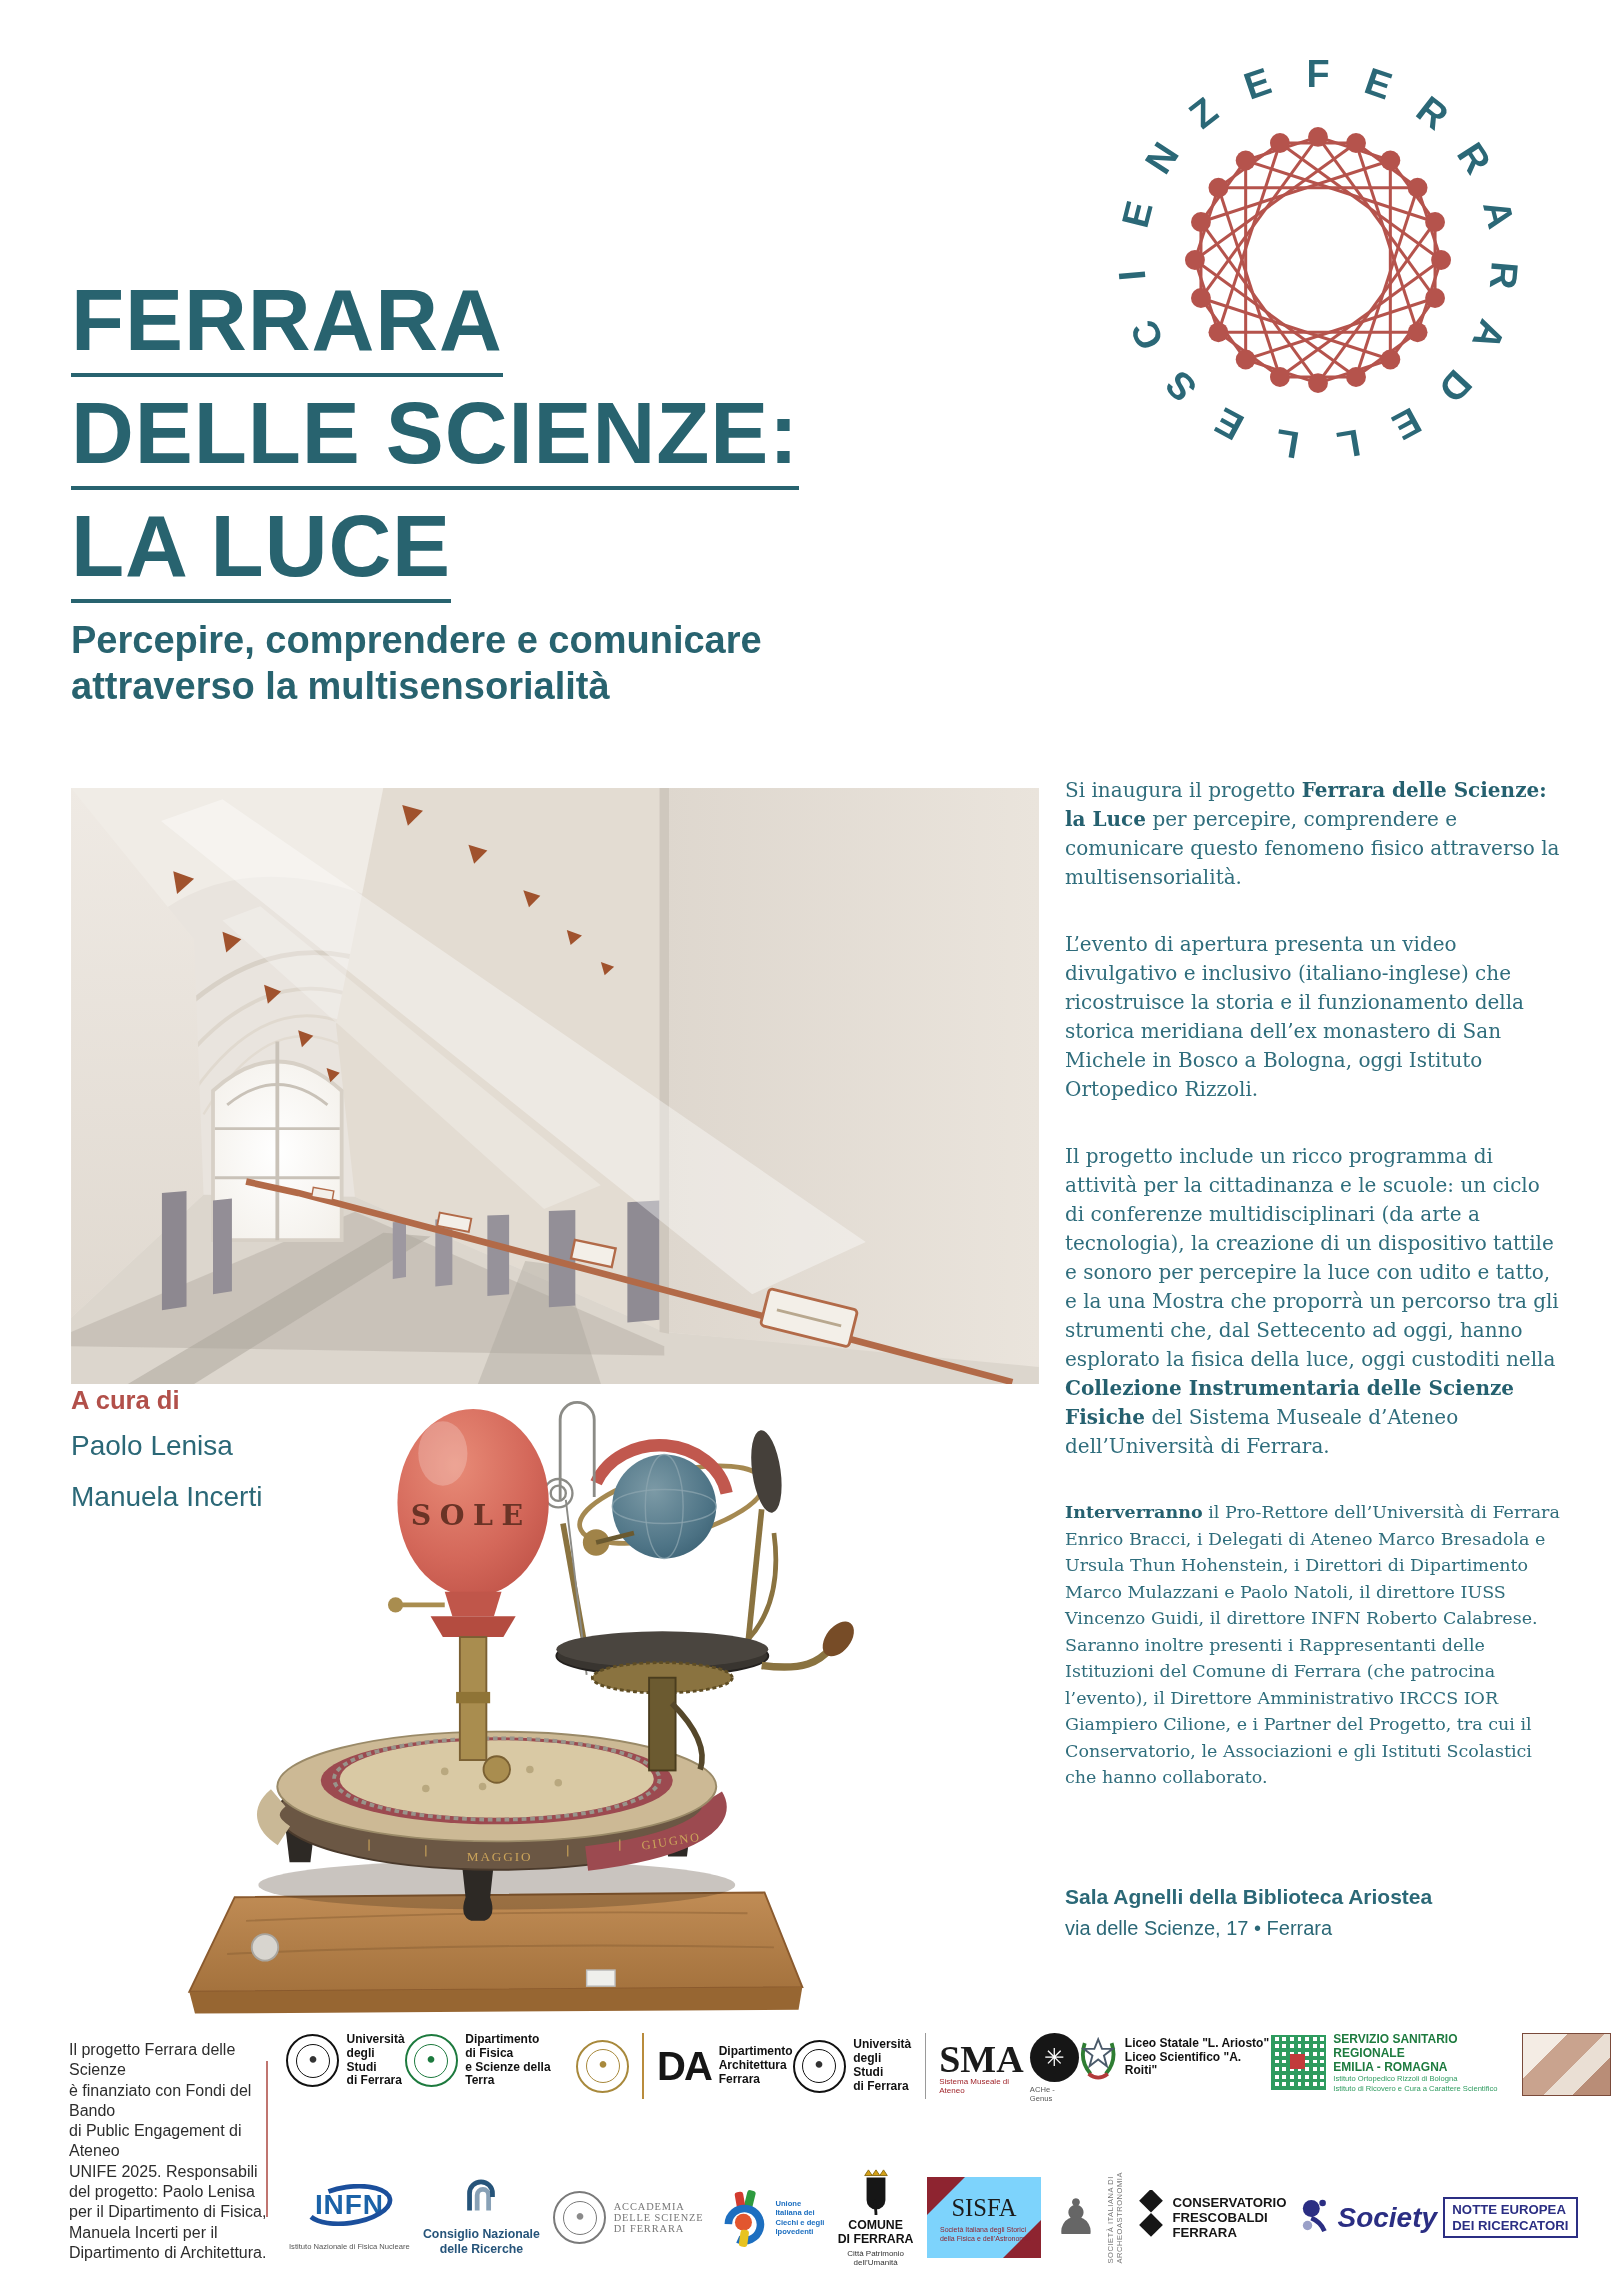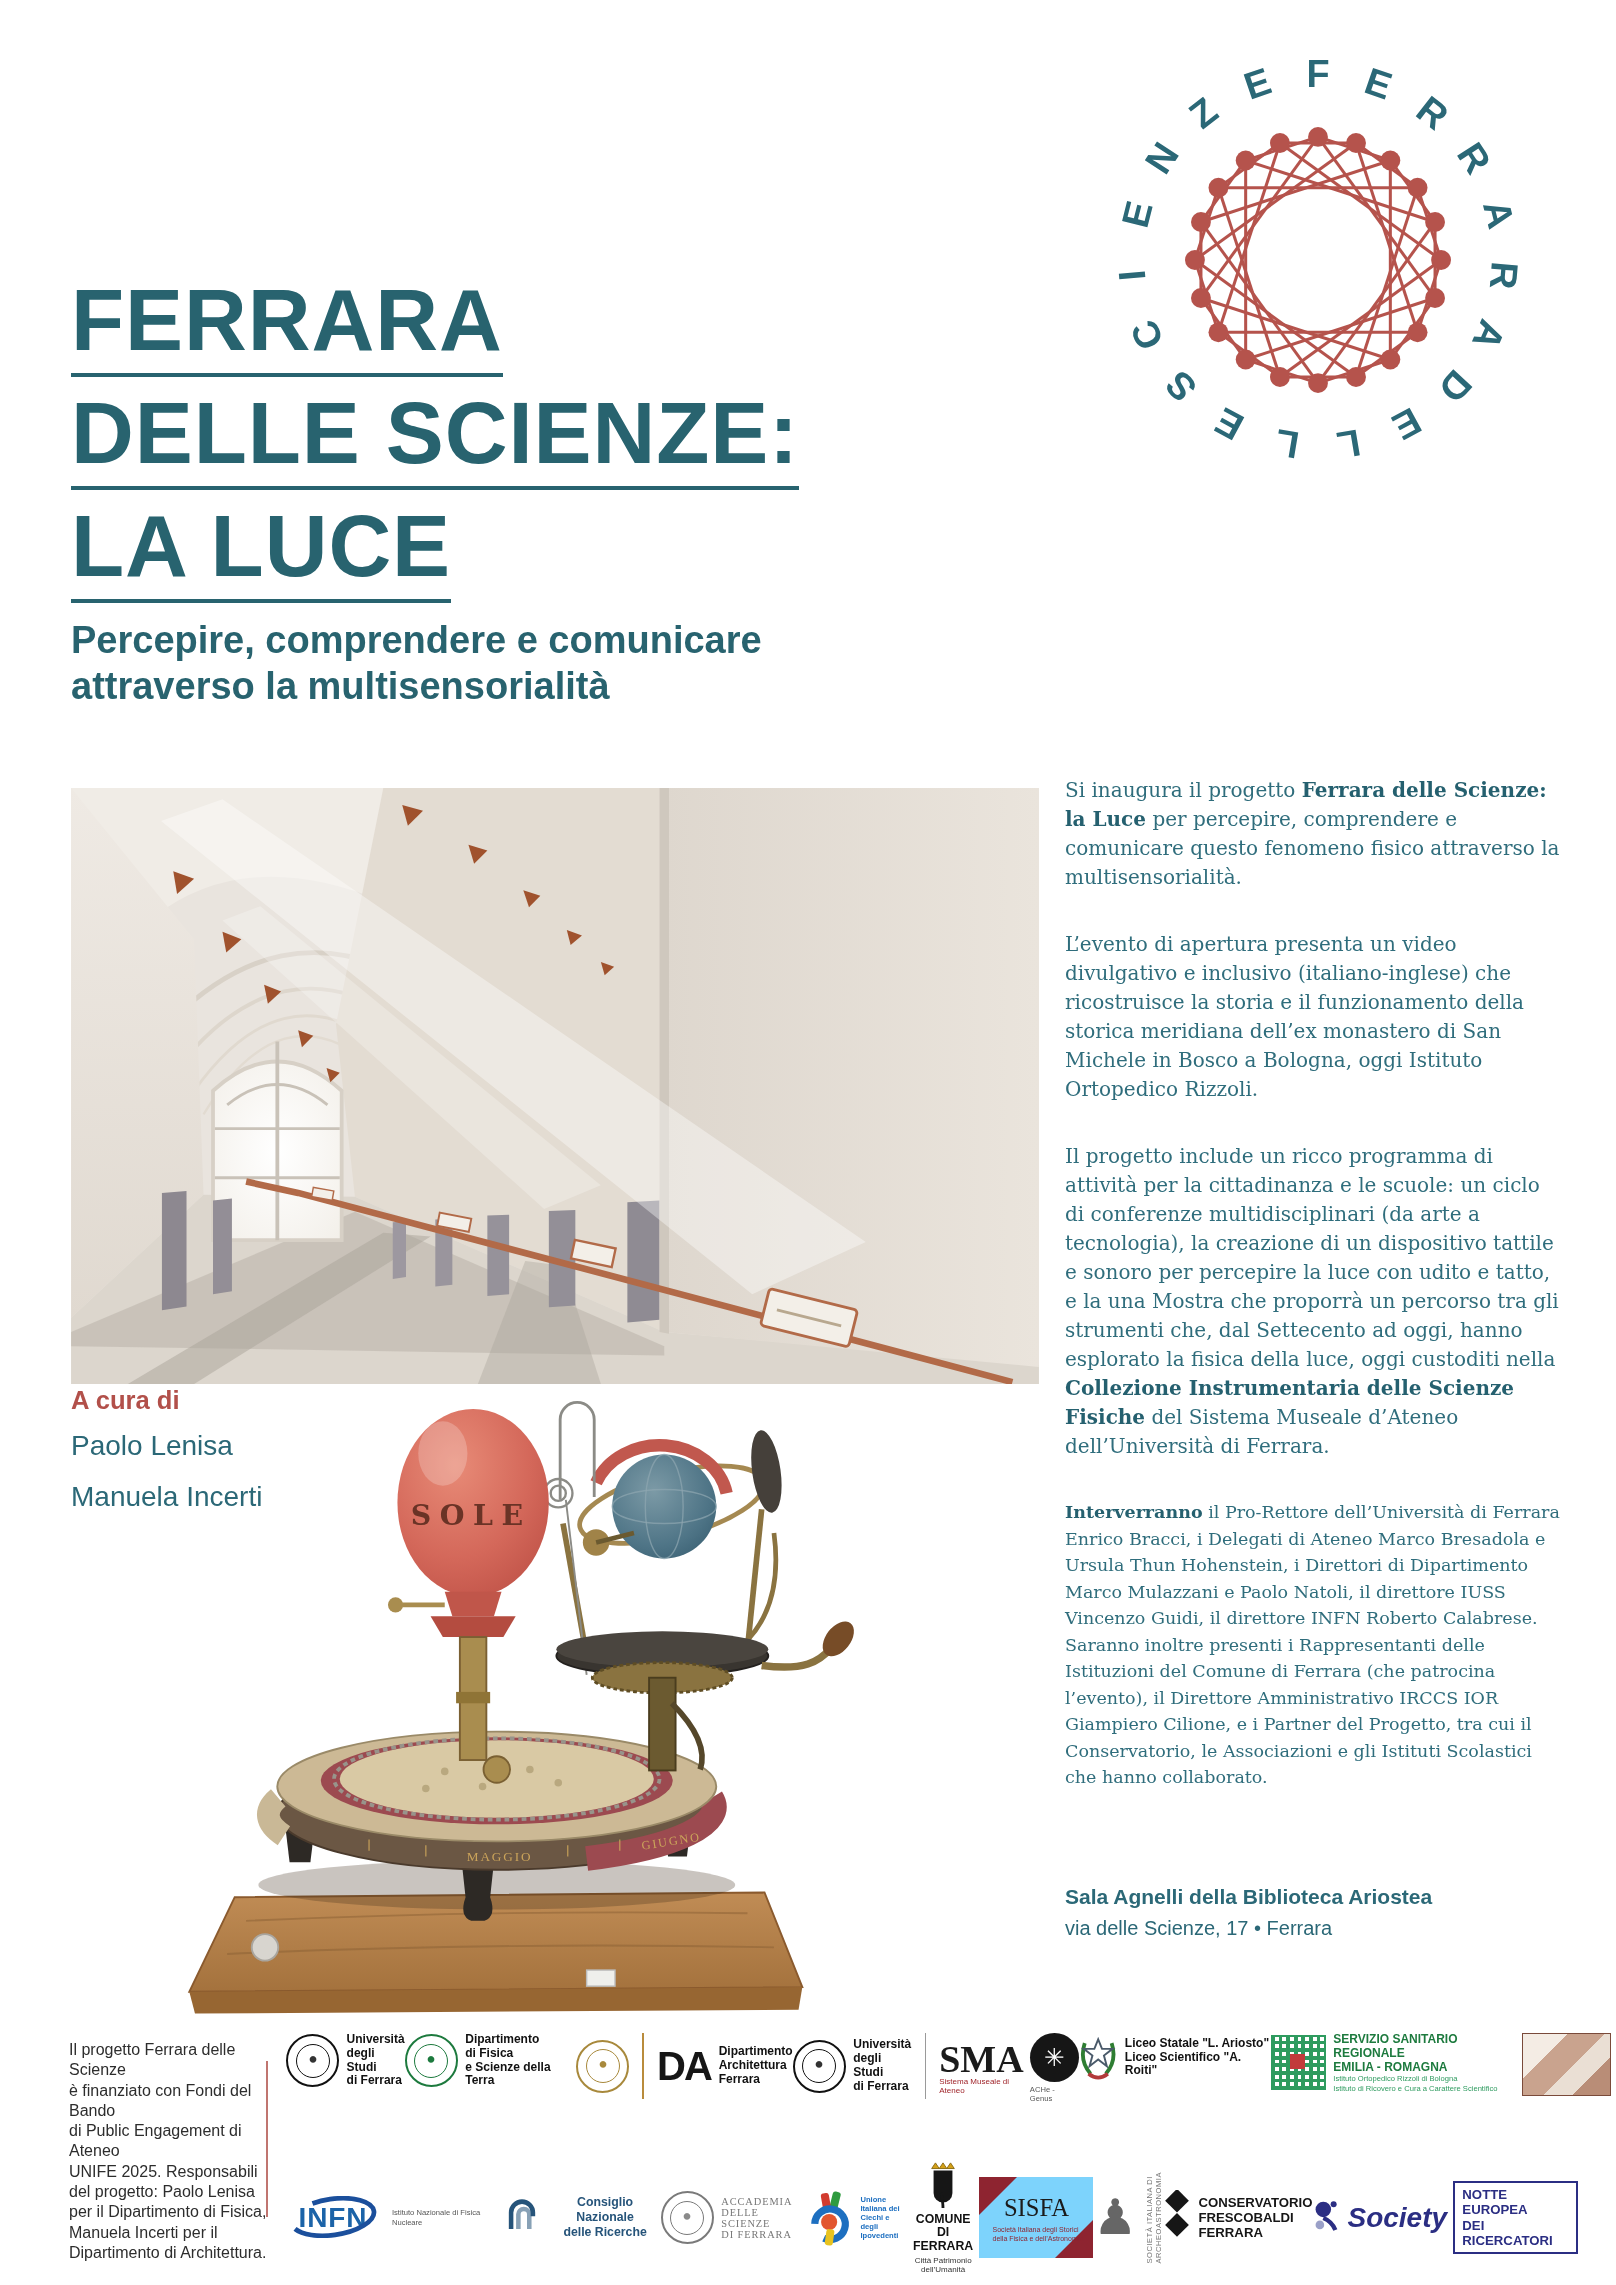--- a/index.html
+++ b/index.html
@@ -460,30 +460,30 @@
         <div class="logo-sub" style="color:#2e9b5f;">Istituto Ortopedico Rizzoli di Bologna
 Istituto di Ricovero e Cura a Carattere Scientifico</div>
       </span>
     </div>
     <div class="logo-item">
       <span class="engraving"></span>
     </div>
   </div>
 
   <div class="logorow2">
-    <div class="logo-item" style="gap:15px;">
+    <div class="logo-item" style="flex-direction:column;gap:15px;">
       <span style="position:relative;display:inline-block;padding:5.7px 9.5px;">
         <svg width="91" height="42" viewBox="0 0 96 44" style="position:absolute;left:0;top:0;">
           <ellipse cx="46" cy="22" rx="44" ry="19" fill="none" stroke="#1b4f9c" stroke-width="5" transform="rotate(-8 46 22)" stroke-dasharray="95,40"></ellipse>
         </svg>
         <span class="infnword">INFN</span>
       </span>
       <span class="logo-sub">Istituto Nazionale di Fisica Nucleare</span>
     </div>
-    <div class="logo-item" style="flex-direction:row;gap:7px;">
+    <div class="logo-item" style="flex-direction:column;gap:7px;">
       <svg width="42" height="42" viewBox="0 0 44 44">
         <path d="M10,34 V16 a12,12 0 0 1 24,0 v4" fill="none" stroke="#26547a" stroke-width="5"></path>
         <path d="M18,34 V18 a6,6 0 0 1 12,0 v16" fill="none" stroke="#26547a" stroke-width="5" opacity="0.55"></path>
       </svg>
       <span class="cnrlabel" style="text-align:center;">Consiglio Nazionale
 delle Ricerche</span>
     </div>
     <div class="logo-item">
       <span class="seal gray">
           <span class="inner"></span>

